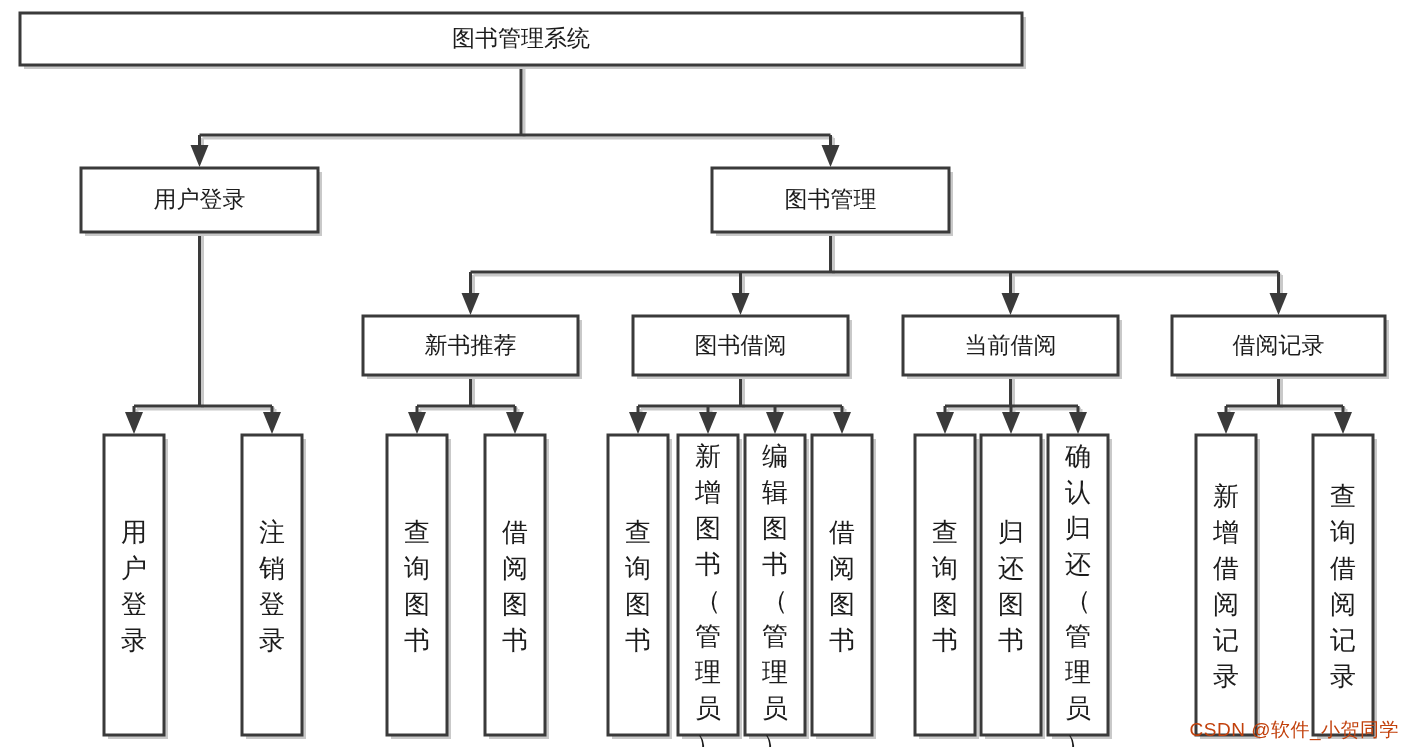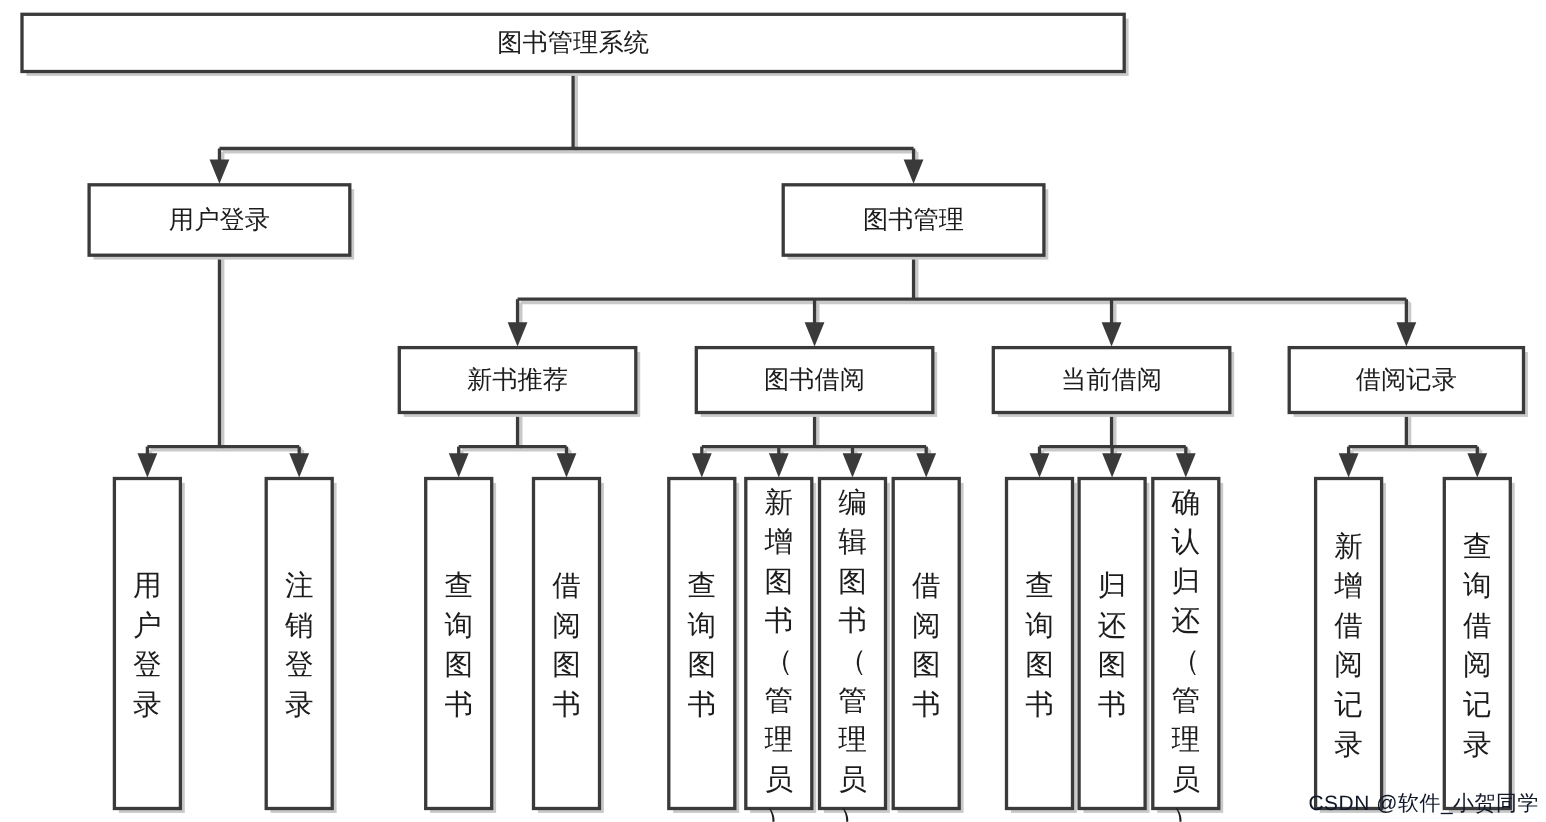--- a/index.html
+++ b/index.html
@@ -20,21 +20,21 @@
     text-anchor:middle;dominant-baseline:middle;
   }
   .leaf-label{
     font-family:"Liberation Sans","DejaVu Sans",sans-serif;
     font-size:26px;fill:#1c1c1c;
     text-anchor:middle;
   }
   .watermark{
     position:absolute;right:6px;bottom:4px;
     font-family:"Liberation Sans","DejaVu Sans",sans-serif;
-    font-size:19px;color:#0f172a;letter-spacing:0.5px;
+    font-size:19px;color:#c2410c;letter-spacing:0.5px;
     white-space:nowrap;pointer-events:none;
   }
 </style>
 </head>
 <body>
 
 <svg id="diagram" viewBox="0 0 1405 747">
   <defs>
     <g id="arrowhead-def"></g>
   </defs>

